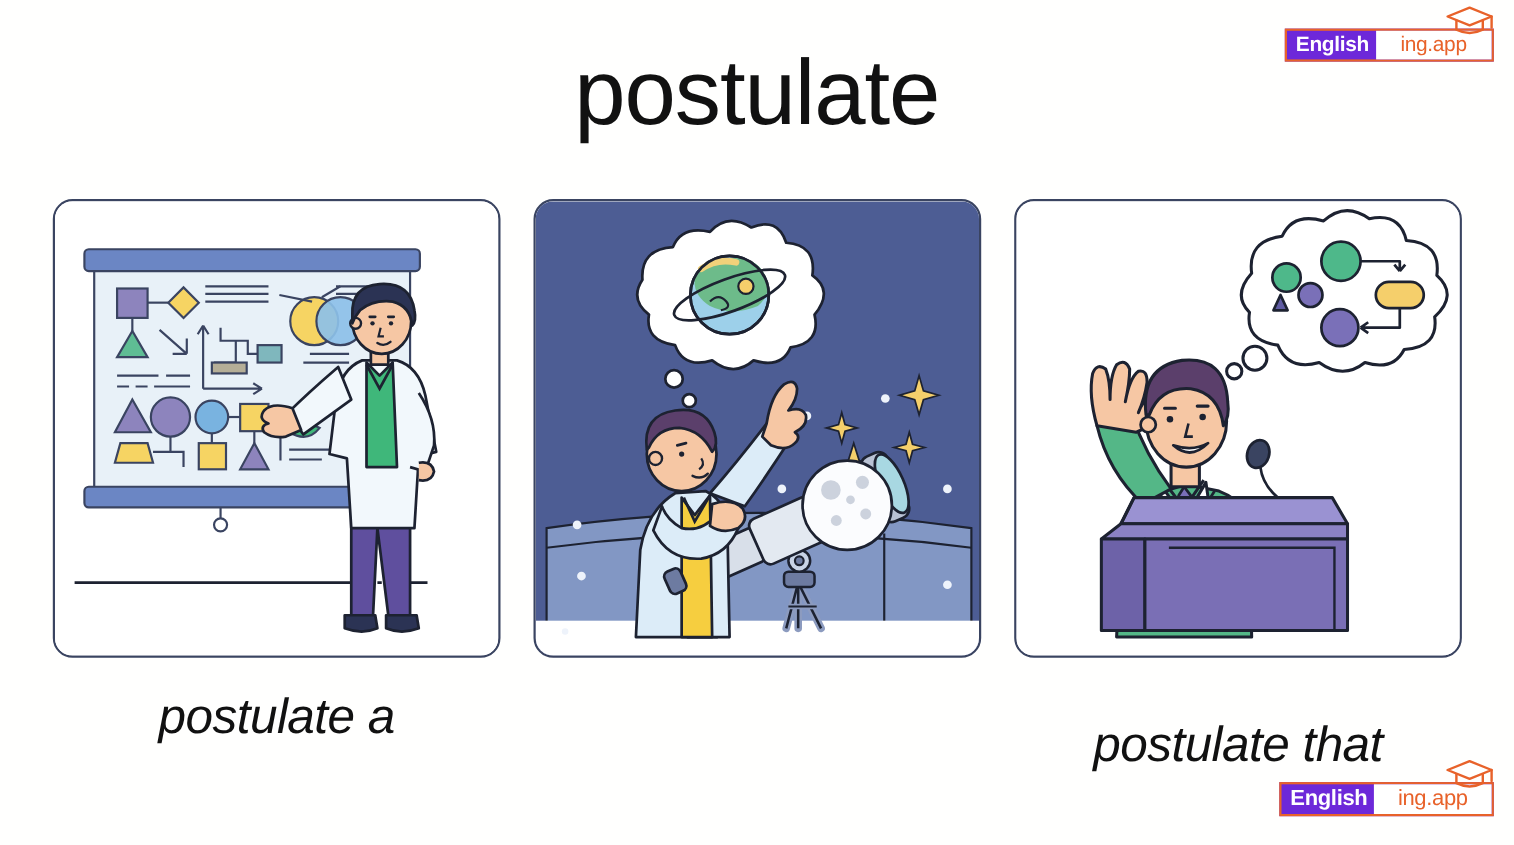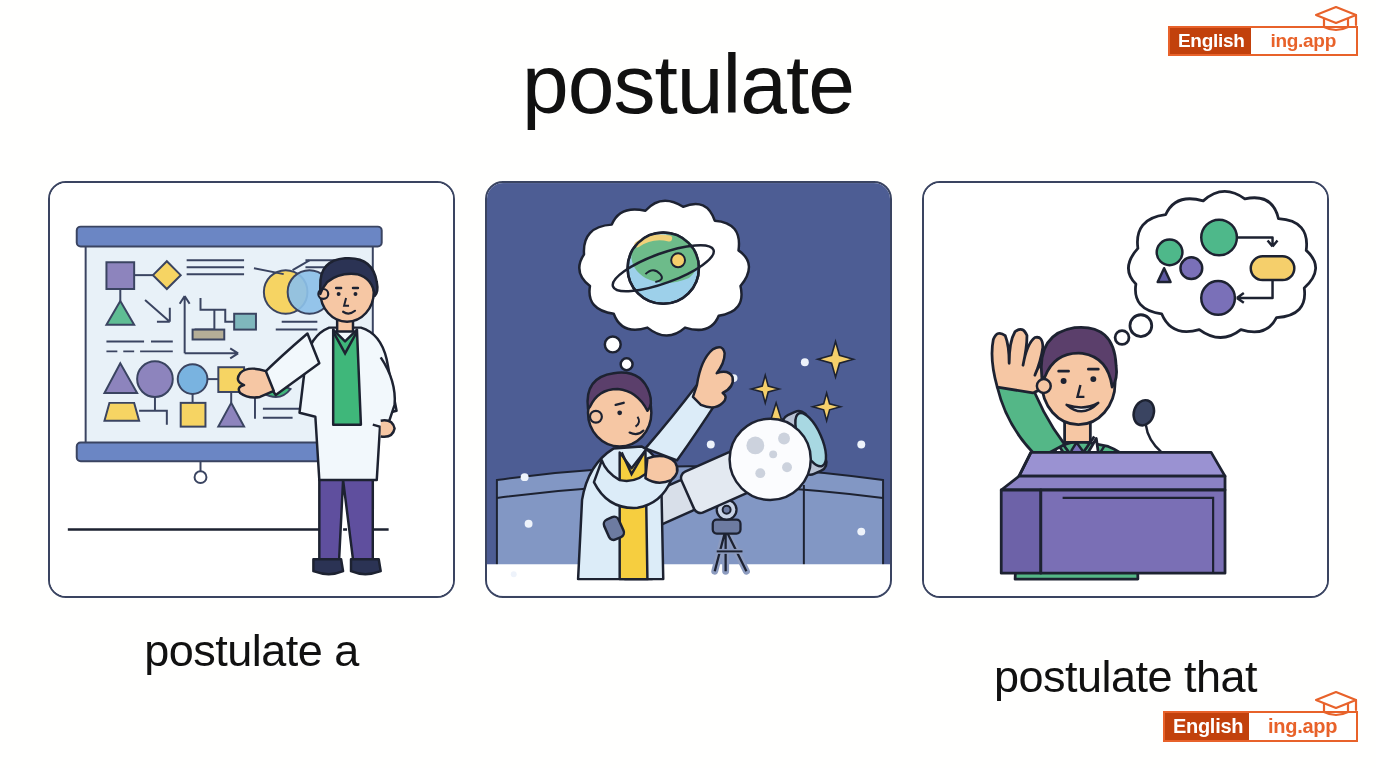--- a/index.html
+++ b/index.html
@@ -14,21 +14,21 @@
     overflow: hidden;
     font-family: "Liberation Sans", sans-serif;
     background: #fffffe;
   }
 
   
   .logo {
     position: absolute;
     display: flex;
     align-items: stretch;
-    background: #c2410c;
+    background: #6d28d9;
     border: 2px solid #e8622a;
     box-sizing: border-box;
   }
   .logo-top {
     top: 26px;
     right: 18px;
     width: 190px;
     height: 30px;
   }
   .logo-bottom {
@@ -42,21 +42,21 @@
     font-weight: bold;
     display: flex;
     align-items: center;
     justify-content: center;
     padding: 0 6px 0 8px;
     letter-spacing: -0.3px;
   }
   .logo-part-b {
     background: #ffffff;
     color: #e8622a;
-    font-weight: bold;
+    font-weight: normal;
     display: flex;
     align-items: center;
     justify-content: center;
     flex: 1;
     letter-spacing: -0.3px;
   }
   .logo-top .logo-part-a, .logo-top .logo-part-b { font-size: 19px; }
   .logo-bottom .logo-part-a, .logo-bottom .logo-part-b { font-size: 20px; }
   .cap-icon {
     position: absolute;
@@ -103,20 +103,21 @@
   .panel svg { display: block; width: 100%; height: 100%; }
 
   
   .captions {
     position: absolute;
     top: 622px;
     left: 48px;
     width: 1281px;
     display: flex;
     gap: 30px;
+    font-style: italic;
   }
   .caption {
     width: 407px;
     flex: none;
     text-align: center;
     font-size: 45px;
     font-weight: 400;
     line-height: 1.3;
     color: #111111;
     letter-spacing: -0.5px;

